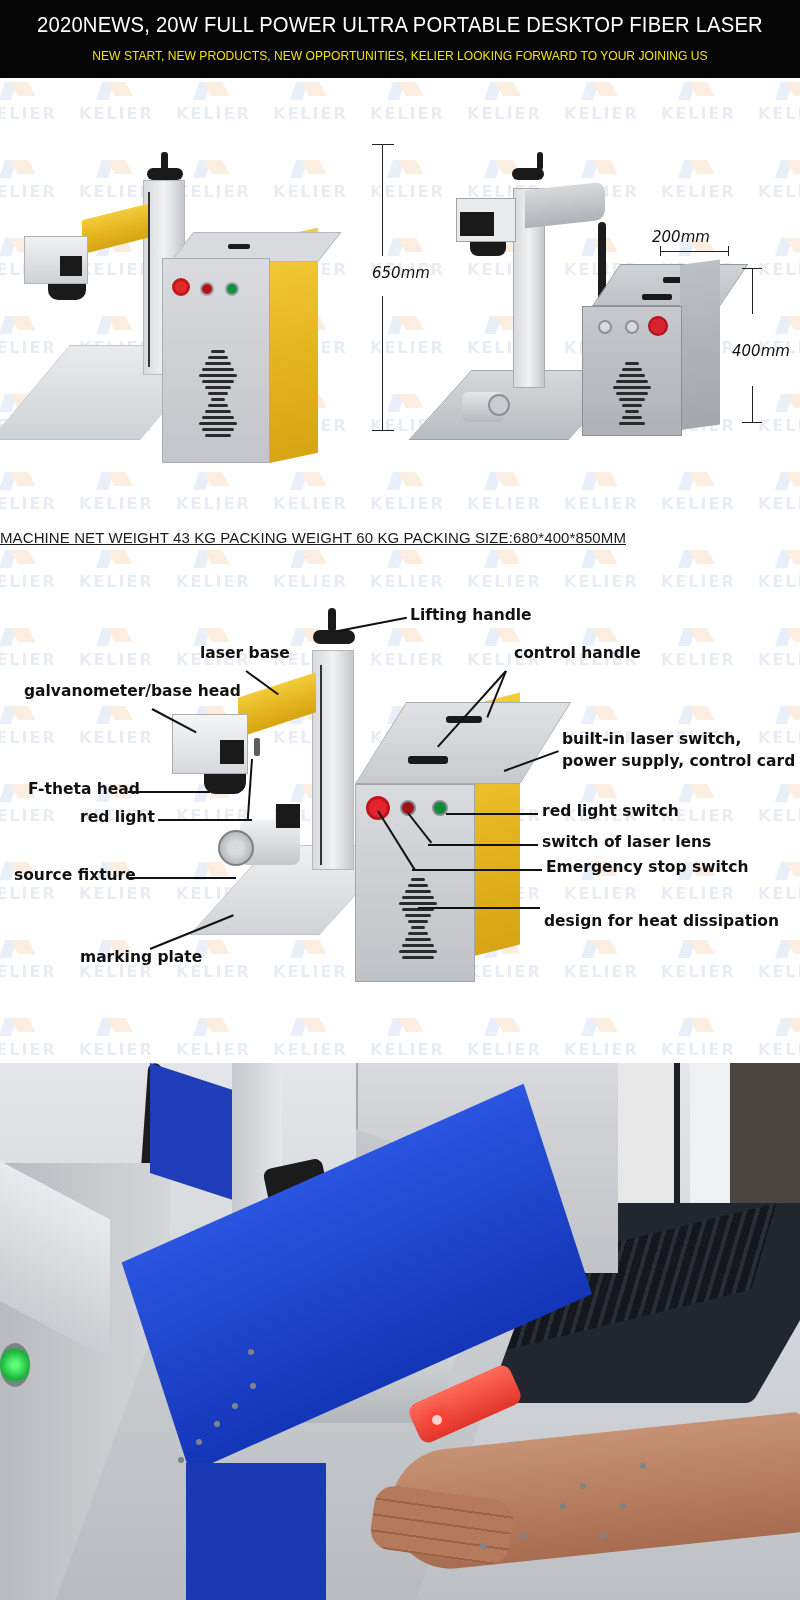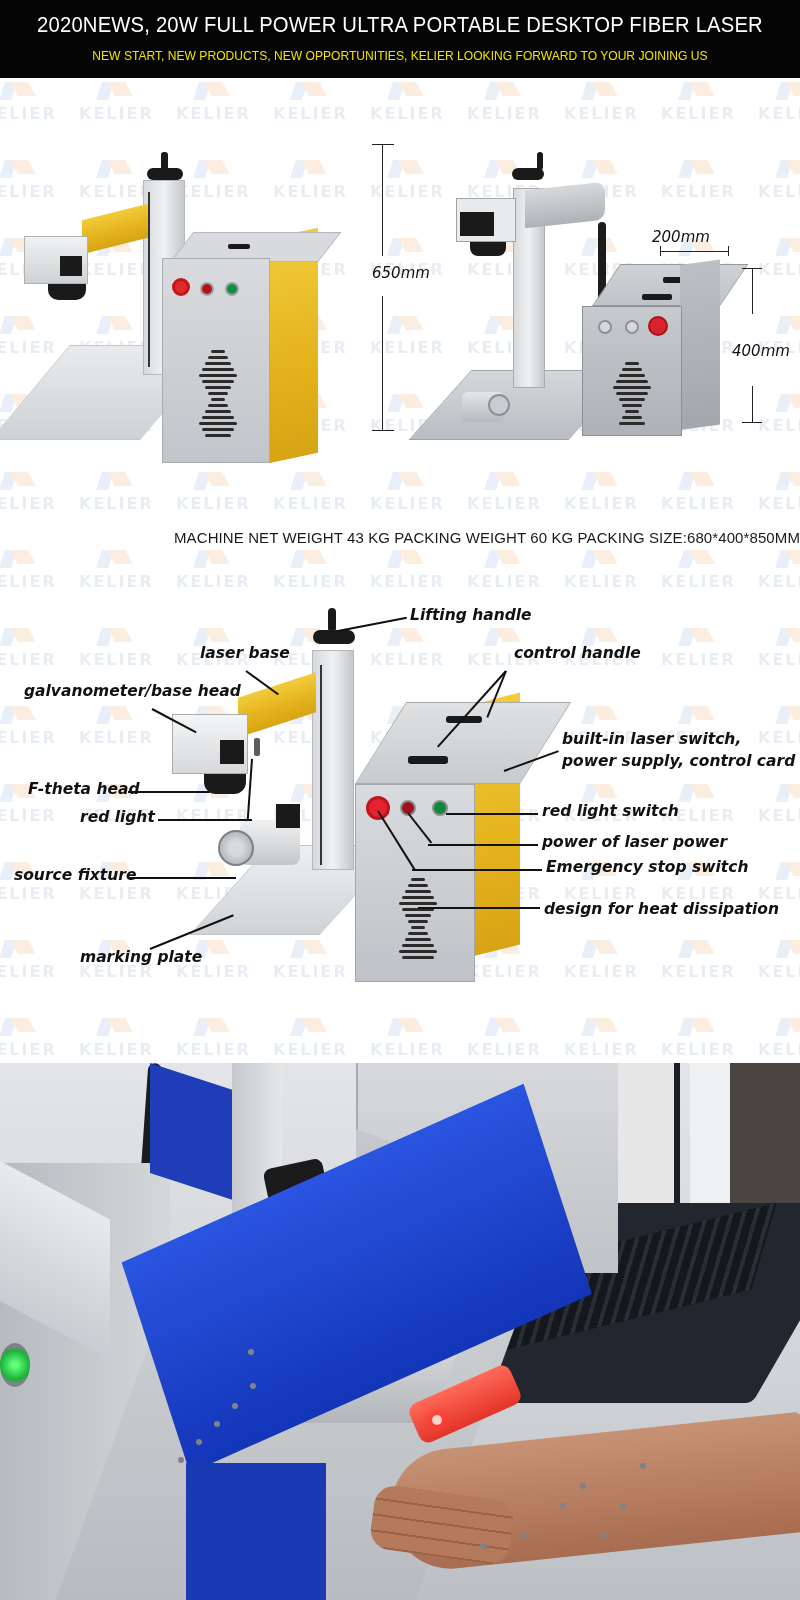--- a/index.html
+++ b/index.html
@@ -19,24 +19,24 @@
   .header-title { position: absolute; left: 0; right: 0; top: 12px; font-family: "Liberation Sans", sans-serif; font-size: 22px; color: #ffffff; letter-spacing: 0.2px; font-stretch: condensed; transform: scaleX(0.92); }
   .header-sub { position: absolute; left: 0; right: 0; top: 48px; font-family: "Liberation Sans", sans-serif; font-size: 13px; color: #f2e200; transform: scaleX(0.93); }
   .silver-h { background: linear-gradient(90deg, #d7d9dc 0%, #f0f1f2 50%, #c5c8cc 100%); }
   .gold { background: linear-gradient(180deg, #f2cc3a 0%, #e3b21c 60%, #d7a514 100%); }
   .black { background: #1a1a1a; }
 
   .dim-line-v { position: absolute; width: 1px; background: #222; }
   .dim-cap-h { position: absolute; height: 1px; background: #222; }
   .dim-text { position: absolute; font-family: "DejaVu Sans", sans-serif; font-style: italic; font-size: 15px; color: #111; }
 
-  .spec-line { position: absolute; left: 0; width: 800px; top: 529px; text-align: right; font-family: "Liberation Sans", sans-serif; font-size: 15px; color: #1a1a1a; letter-spacing: 0.1px; }
+  .spec-line { position: absolute; left: 0; width: 800px; top: 529px; text-align: left; font-family: "Liberation Sans", sans-serif; font-size: 15px; color: #1a1a1a; letter-spacing: 0.1px; text-decoration: underline; }
 
   
-  .lbl { position: absolute; font-family: "DejaVu Sans", sans-serif; font-weight: bold; font-size: 15.5px; color: #111; white-space: nowrap; font-style: italic; }
+  .lbl { position: absolute; font-family: "DejaVu Sans", sans-serif; font-weight: bold; font-size: 15.5px; color: #111; white-space: nowrap; }
   .leader { position: absolute; height: 2px; background: #111; transform-origin: 0 50%; }
 
   
   .vent { position: absolute; height: 3px; border-radius: 2px; background: #2b2b2b; }
 
   
   .photo { position: absolute; left: 0; top: 1063px; width: 800px; height: 537px; overflow: hidden; background: #c9ccd1; }
 </style>
 </head>
 <body>
@@ -682,32 +682,32 @@
   <div class="lbl" style="left:28px;top:190px;">F-theta head</div>
   <div class="leader" style="left:128px;top:201px;width:82px;"></div>
 
   <div class="lbl" style="left:80px;top:218px;">red light</div>
   <div class="leader" style="left:158px;top:229px;width:94px;"></div>
   <div class="leader" style="left:252px;top:168px;width:62px;transform:rotate(94deg);"></div>
 
   <div class="lbl" style="left:542px;top:212px;">red light switch</div>
   <div class="leader" style="left:446px;top:223px;width:92px;"></div>
 
-  <div class="lbl" style="left:542px;top:243px;">power of laser power</div>
+  <div class="lbl" style="left:542px;top:243px;">switch of laser lens</div>
   <div class="leader" style="left:428px;top:254px;width:110px;"></div>
   <div class="leader" style="left:408px;top:222px;width:38px;transform:rotate(52deg);"></div>
 
   <div class="lbl" style="left:546px;top:268px;">Emergency stop switch</div>
   <div class="leader" style="left:412px;top:279px;width:130px;"></div>
   <div class="leader" style="left:378px;top:220px;width:70px;transform:rotate(58deg);"></div>
 
   <div class="lbl" style="left:14px;top:276px;">source fixture</div>
   <div class="leader" style="left:128px;top:287px;width:108px;"></div>
 
-  <div class="lbl" style="left:544px;top:310px;">design for heat dissipation</div>
+  <div class="lbl" style="left:544px;top:322px;">design for heat dissipation</div>
   <div class="leader" style="left:418px;top:317px;width:122px;"></div>
 
   <div class="lbl" style="left:80px;top:358px;">marking plate</div>
   <div class="leader" style="left:150px;top:358px;width:90px;transform:rotate(-22deg);"></div>
 </div>
 
 <div class="photo">
 
   <div style="position:absolute;left:0;top:0;width:800px;height:537px;background:linear-gradient(180deg,#e3e5e8 0%,#cfd2d6 60%,#bcc0c5 100%);"></div>
 

